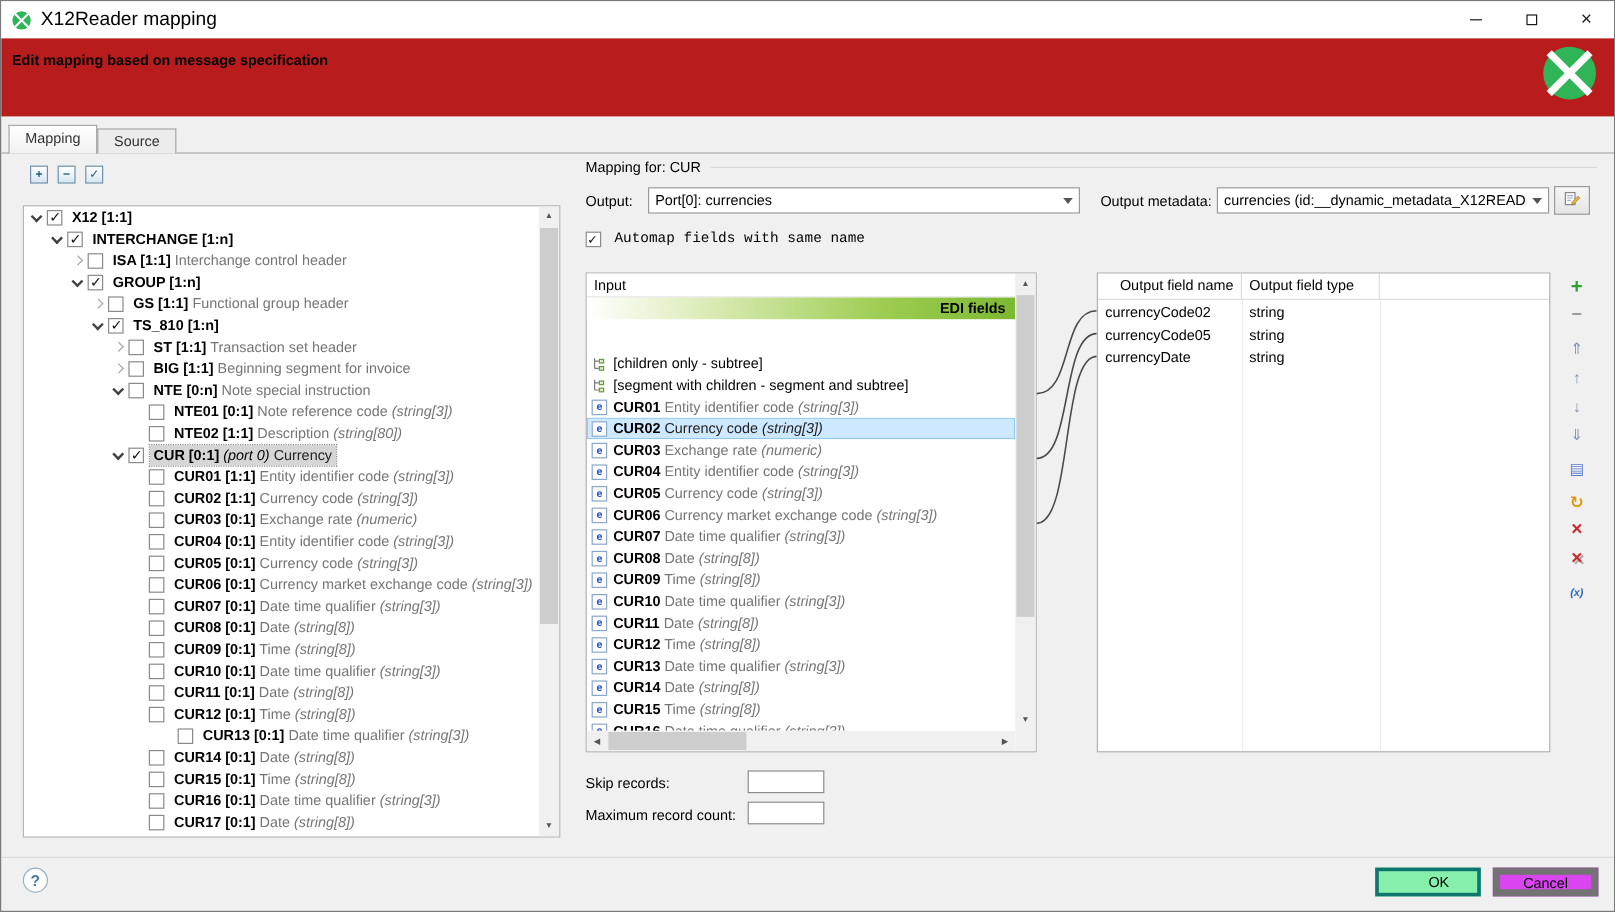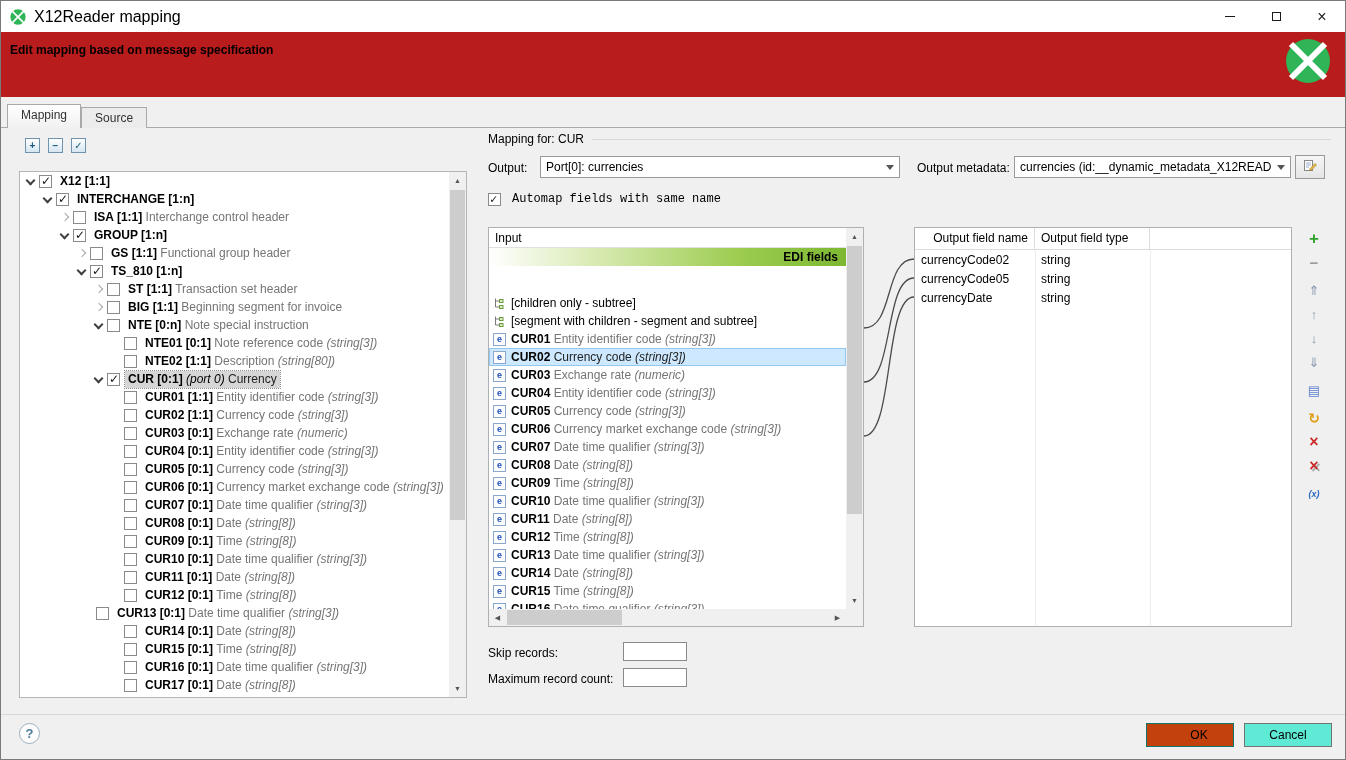--- a/index.html
+++ b/index.html
@@ -103,22 +103,22 @@
   .side-toolbar { position:absolute; left:1304px; top:228px; width:20px; }
   .stool { width:18px; height:18px; margin-bottom:6px; display:flex; align-items:center; justify-content:center; }
   .sglyph { line-height:1; }
 
   
   .txtin { position:absolute; width:64px; height:19px; background:#fff; border:1px solid #8a8a8a; padding:0 3px; font:inherit; }
 
   
   .bottom-sep { position:absolute; left:0; top:713px; width:100%; height:1px; background:#d9d9d9; }
   .help-circle { position:absolute; left:18px; top:722px; width:21px; height:21px; border:1px solid #9ab0c0; border-radius:50%; background:#fdfdfd; color:#4a7a9b; font-weight:bold; font-size:13px; display:flex; align-items:center; justify-content:center; }
-  .btn { position:absolute; top:722px; width:88px; height:24px; font:inherit; background:#5eead4; border:1px solid #737373; }
-  .btn.ok { left:1145px; background:#c2410c; border:1px solid #0f766e;padding-left:18px; }
+  .btn { position:absolute; top:722px; width:88px; height:24px; font:inherit; background:#d946ef; border:6px solid #737373; }
+  .btn.ok { left:1145px; background:#86efac; border:3px solid #0f766e;padding-left:18px; }
   .btn.cancel { left:1243px; }
 </style>
 </head>
 <body>
 
 <div class="window">
 
   <div class="titlebar">
     <span class="app-icon">
       <svg width="16" height="16" viewBox="0 0 46 46">
@@ -290,21 +290,21 @@
         <div class="trow" style="padding-left: 88px;">
           <span class="twisty none"></span>
           <span class="cbx"></span>
           <span class="tlabel"><b>CUR11 [0:1]</b><span class="desc"> Date</span><i class="typ"> (string[8])</i></span>
         </div>
         <div class="trow" style="padding-left: 88px;">
           <span class="twisty none"></span>
           <span class="cbx"></span>
           <span class="tlabel"><b>CUR12 [0:1]</b><span class="desc"> Time</span><i class="typ"> (string[8])</i></span>
         </div>
-        <div class="trow" style="padding-left: 60px;">
+        <div class="trow" style="padding-left: 112px;">
           <span class="twisty none"></span>
           <span class="cbx"></span>
           <span class="tlabel"><b>CUR13 [0:1]</b><span class="desc"> Date time qualifier</span><i class="typ"> (string[3])</i></span>
         </div>
         <div class="trow" style="padding-left: 88px;">
           <span class="twisty none"></span>
           <span class="cbx"></span>
           <span class="tlabel"><b>CUR14 [0:1]</b><span class="desc"> Date</span><i class="typ"> (string[8])</i></span>
         </div>
         <div class="trow" style="padding-left: 88px;">

